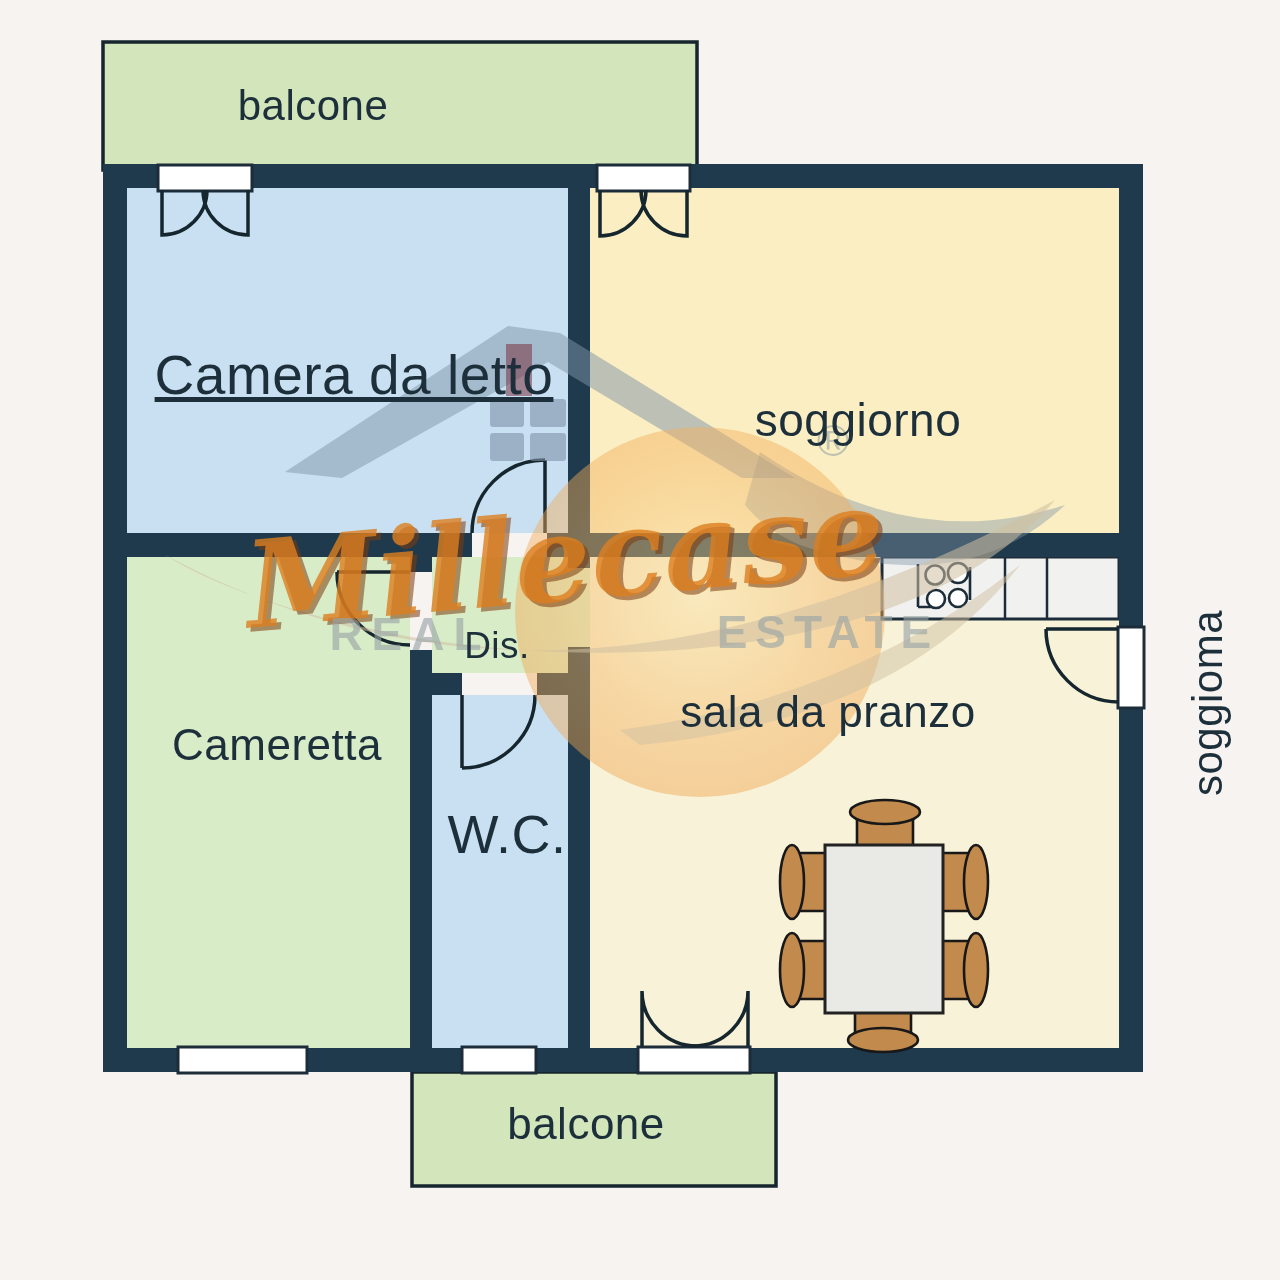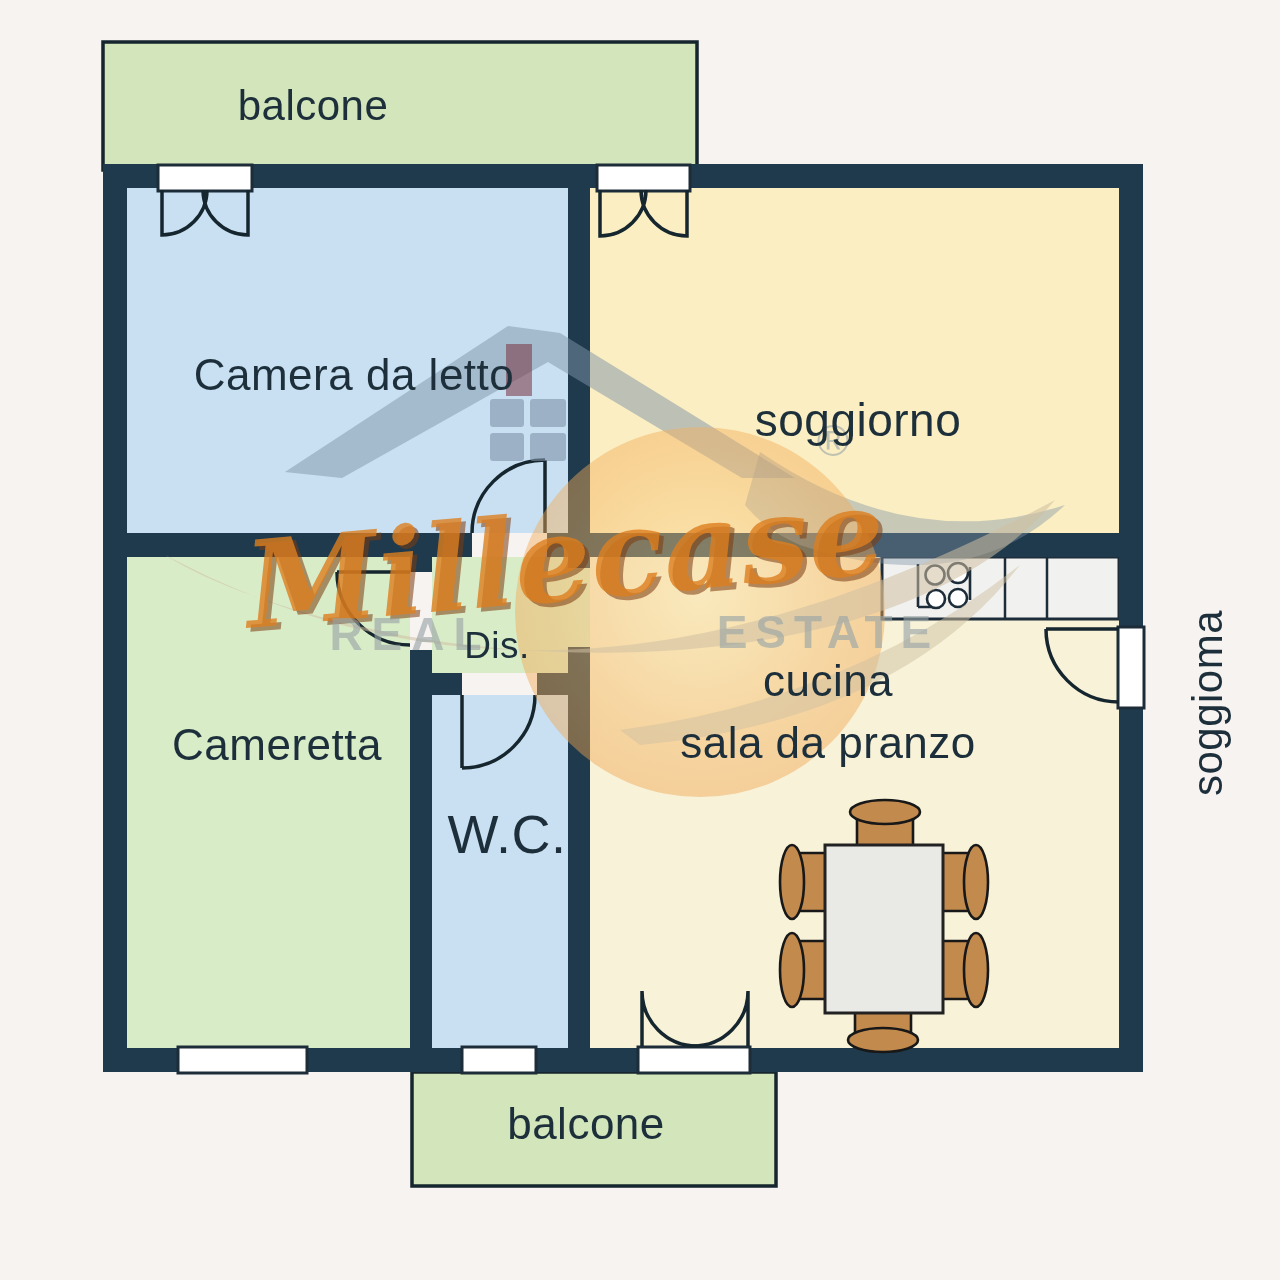--- a/index.html
+++ b/index.html
@@ -2,21 +2,21 @@
 <html><head>
 <meta charset="utf-8">
 <style>
   html,body{margin:0;padding:0;background:#f7f3f1;}
   #stage{position:relative;width:1280px;height:1280px;background:#f7f3f1;overflow:hidden;
          font-family:"Liberation Sans","DejaVu Sans",sans-serif;}
   #plan-svg{position:absolute;left:0;top:0;}
   .lbl{position:absolute;transform:translate(-50%,-50%);color:#1c2f3a;white-space:nowrap;
        letter-spacing:.5px;}
   .lbl-balcone-top{font-size:42px;}
-  .lbl-camera{font-size:44px;}
+  .lbl-camera{font-size:55px;text-decoration:underline;}
   .lbl-soggiorno{font-size:46px;}
   .lbl-cameretta{font-size:44px;}
   .lbl-dis{font-size:37px;}
   .lbl-wc{font-size:54px;}
   .lbl-cucina{font-size:44px;text-align:center;line-height:62px;}
   .lbl-balcone-bottom{font-size:44px;}
   .lbl-side{font-size:42px;transform:translate(-50%,-50%) rotate(-90deg);}
 </style>
 </head>
 <body>
@@ -153,18 +153,17 @@
   </g>
 </svg>
 
   <div class="lbl lbl-balcone-top" style="left:313px;top:106px;">balcone</div>
   <div class="lbl lbl-camera" style="left:354px;top:375px;">Camera da letto</div>
   <div class="lbl lbl-soggiorno" style="left:858px;top:420px;">soggiorno</div>
   <div class="lbl lbl-cameretta" style="left:277px;top:745px;">Cameretta</div>
   <div class="lbl lbl-dis" style="left:497px;top:614px;margin-top:32px;">Dis.</div>
   <div class="lbl lbl-wc" style="left:507px;top:834px;">W.C.</div>
   <div class="lbl lbl-cucina" style="left:828px;top:712px;">
-    <div>cucina</div>
     <div>sala da pranzo</div>
   </div>
   <div class="lbl lbl-balcone-bottom" style="left:586px;top:1124px;">balcone</div>
   <div class="lbl lbl-side" style="left:1208px;top:703px;">soggioma</div>
 </div>
 
 </body></html>

